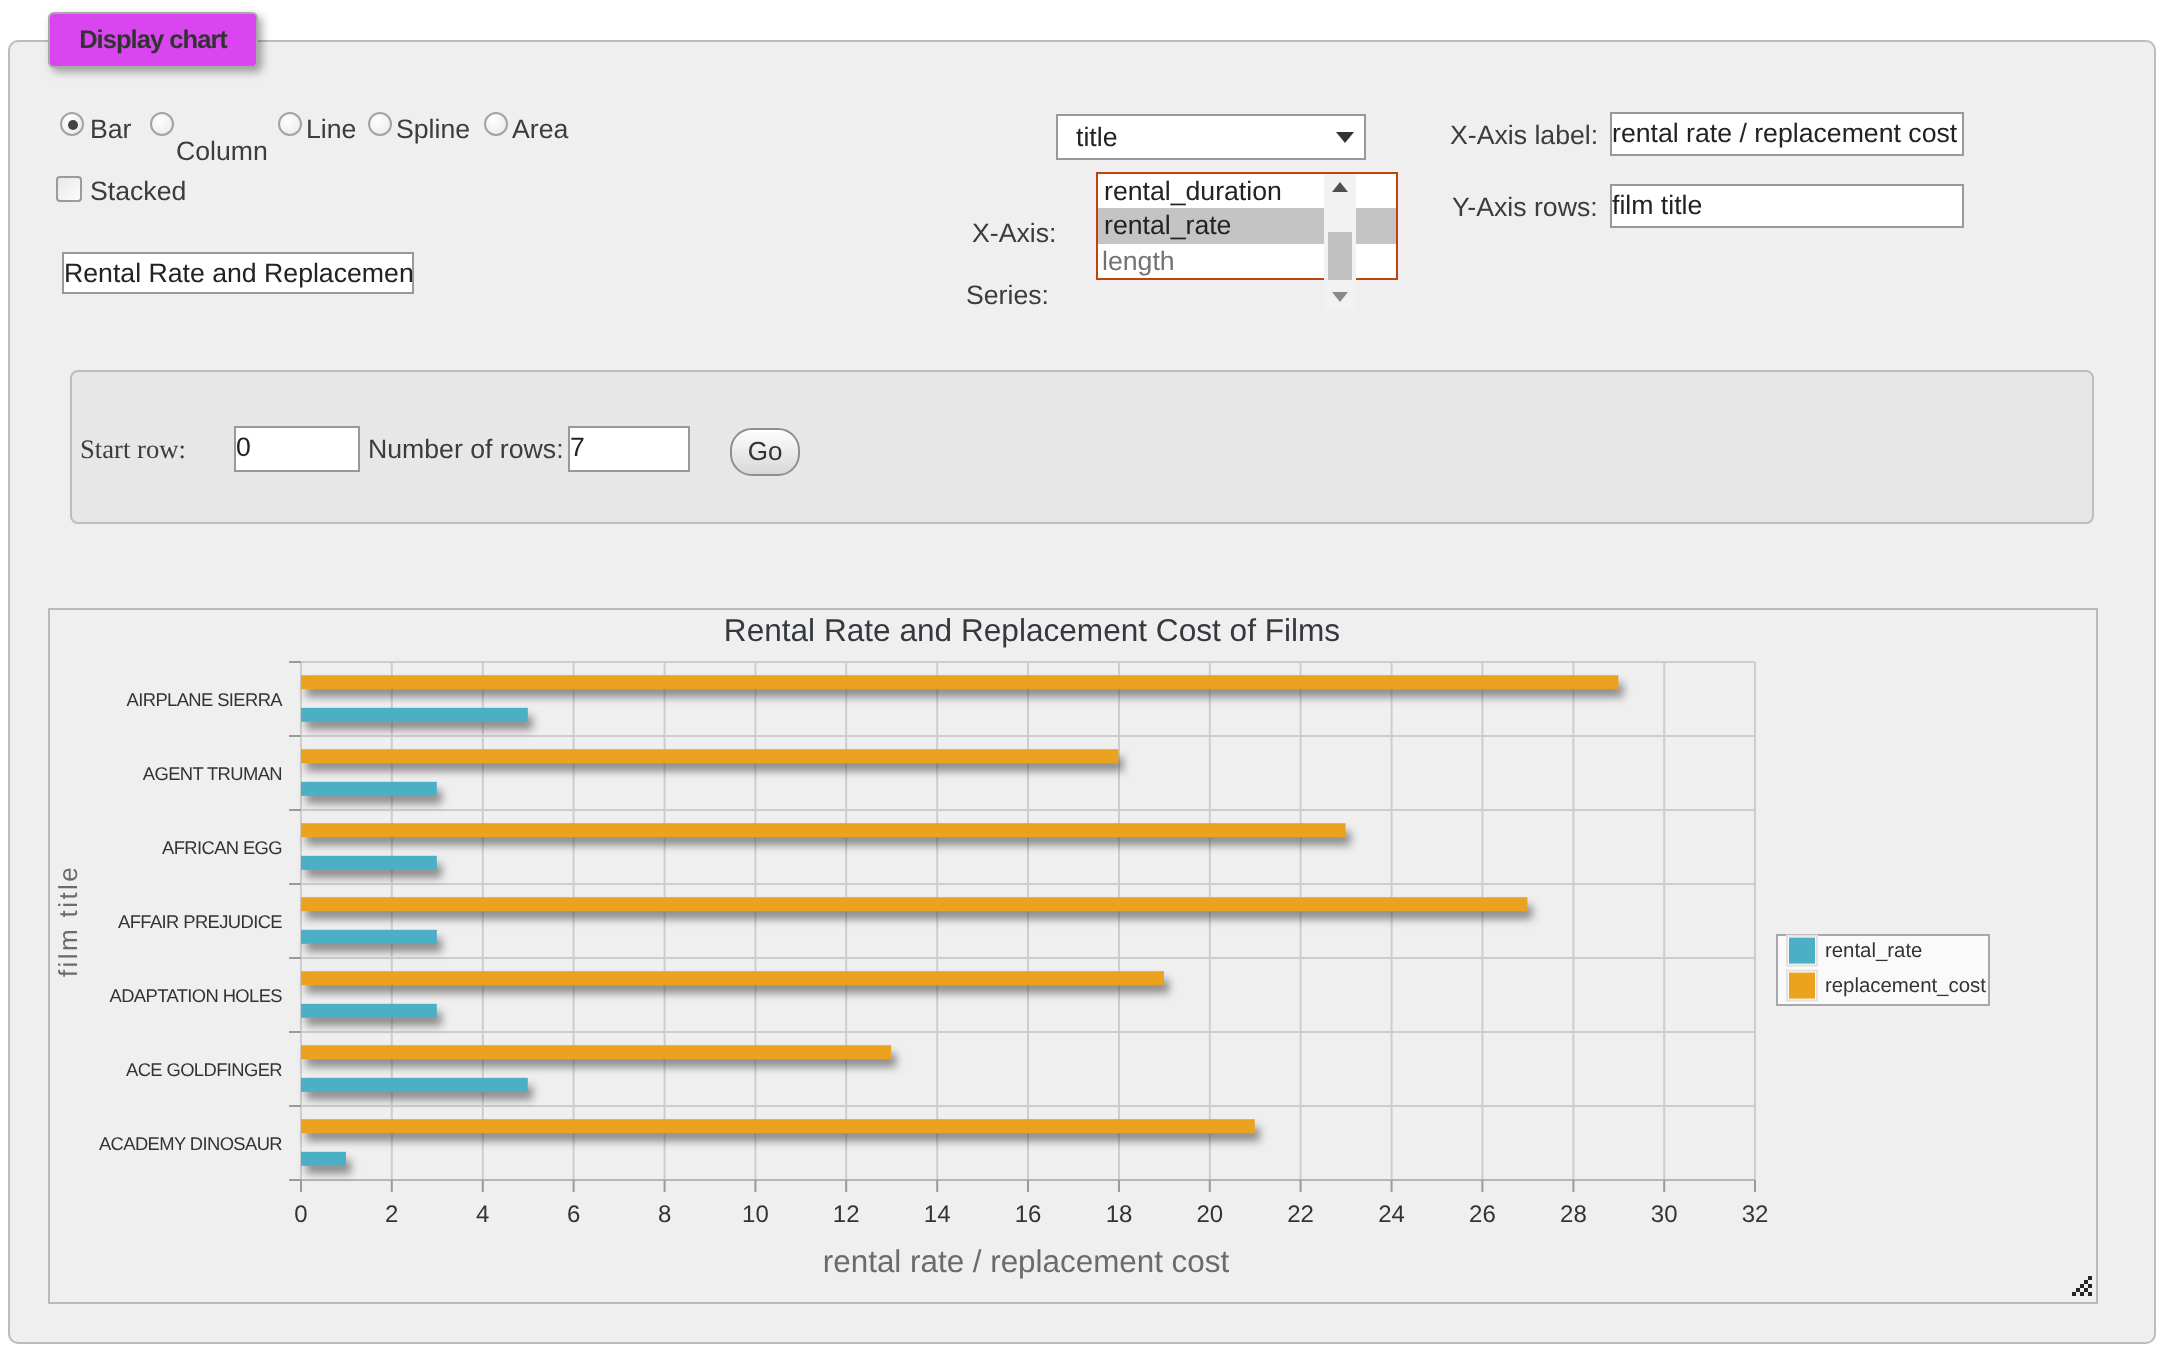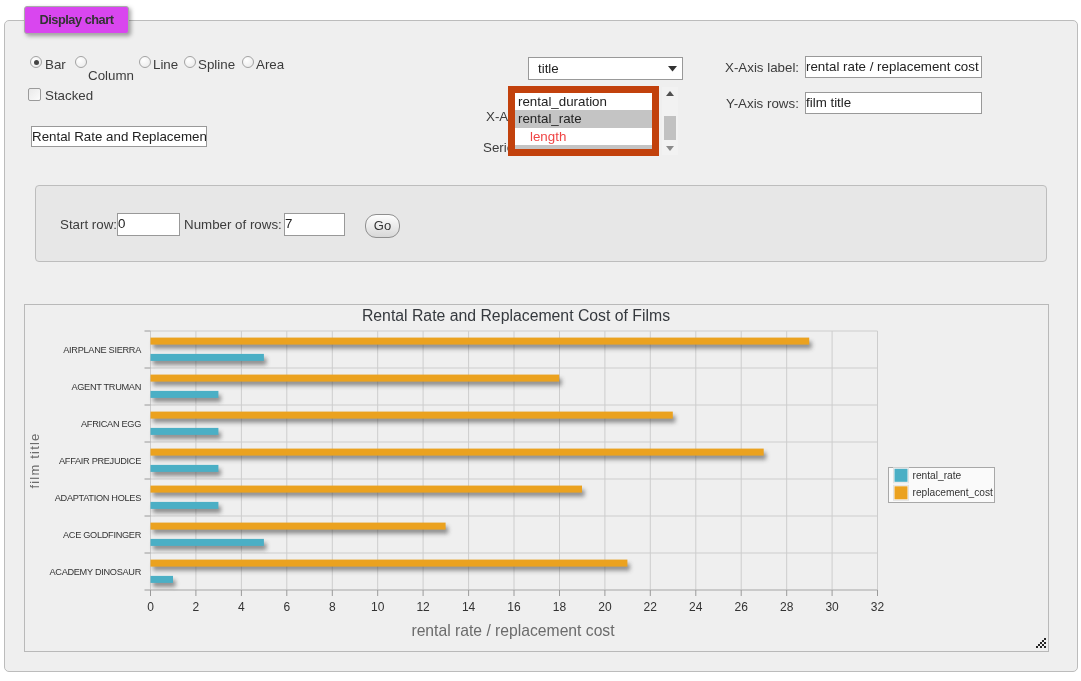--- a/index.html
+++ b/index.html
@@ -37,43 +37,43 @@
 
 <div class="abs tinput" style="left:31px;top:126px;width:176px;height:21px;">Rental Rate and Replacement Cost of Films</div>
 
 <div class="abs lbl" style="left:486px;top:61px;margin-top:48px;">X-Axis:</div>
 <div class="abs tinput" style="left:528px;top:57px;width:155px;height:23px;line-height:22px;padding-left:9px;">title</div>
 <svg class="abs" style="left:667.5px;top:66.2px;" width="9" height="6">
     <path d="M0,0 L9,0 L4.5,5.5 Z" fill="#333"></path>
   </svg>
 
 <div class="abs lbl" style="left:483px;top:140px;text-align:right;">Series:</div>
-<div class="abs" style="left:508px;top:86px;width:151px;height:70px;border:7px solid #c2410c;background:#fff;box-sizing:border-box;overflow:hidden;">
+<div class="abs" style="left:548px;top:86px;width:151px;height:54px;border:1px solid #c2410c;background:#fff;box-sizing:border-box;overflow:hidden;">
   <div style="height:17.3px;line-height:17.3px;padding-left:3px;color:#222;">rental_duration</div>
   <div style="height:17.3px;line-height:17.3px;padding-left:3px;background:#c4c4c4;color:#222;">rental_rate</div>
-  <div style="height:17.3px;line-height:17.3px;padding-left:15px;color:#ef4444;">length</div>
+  <div style="height:17.3px;line-height:17.3px;padding-left:2px;color:#737373;">length</div>
   <div style="height:17.3px;line-height:17.3px;padding-left:3px;background:#c4c4c4;color:#222;">replacement_cost</div>
 </div>
 
 <div class="abs" style="left:662px;top:87px;width:16px;height:68px;background:#f2f2f2;">
   <svg width="16" height="68">
     <rect x="0" y="0" width="16" height="16" fill="#f2f2f2"></rect>
     <path d="M4,9 L8,4 L12,9 Z" fill="#505050"></path>
     <rect x="2" y="29" width="12" height="24" fill="#c1c1c1"></rect>
     <path d="M4,59 L12,59 L8,64 Z" fill="#8a8a8a"></path>
   </svg>
 </div>
 
 <div class="abs lbl" style="left:725px;top:60px;">X-Axis label:</div>
 <div class="abs tinput" style="left:805px;top:56px;width:177px;height:22px;">rental rate / replacement cost</div>
 <div class="abs lbl" style="left:726px;top:96px;">Y-Axis rows:</div>
 <div class="abs tinput" style="left:805px;top:92px;width:177px;height:22px;">film title</div>
 
 <div class="abs panel"></div>
-<div class="abs lbl" style="left:60px;top:217px;">Start row:</div>
+<div class="abs lbl" style="left:40px;top:217px;font-family:Liberation Serif, serif;">Start row:</div>
 <div class="abs tinput" style="left:117px;top:213px;width:63px;height:23px;">0</div>
 <div class="abs lbl" style="left:184px;top:217px;text-align:center;">Number of rows:</div>
 <div class="abs tinput" style="left:284px;top:213px;width:61px;height:23px;">7</div>
 <div class="abs gobtn">Go</div>
 
 <div class="abs chartbox"></div>
 <svg class="abs" style="left:25px;top:305px;" width="1023" height="346" viewBox="0 0 1023 346">
 <defs>
       <filter id="sh" x="-30%" y="-60%" width="160%" height="260%">
         <feGaussianBlur stdDeviation="2.2"></feGaussianBlur>

